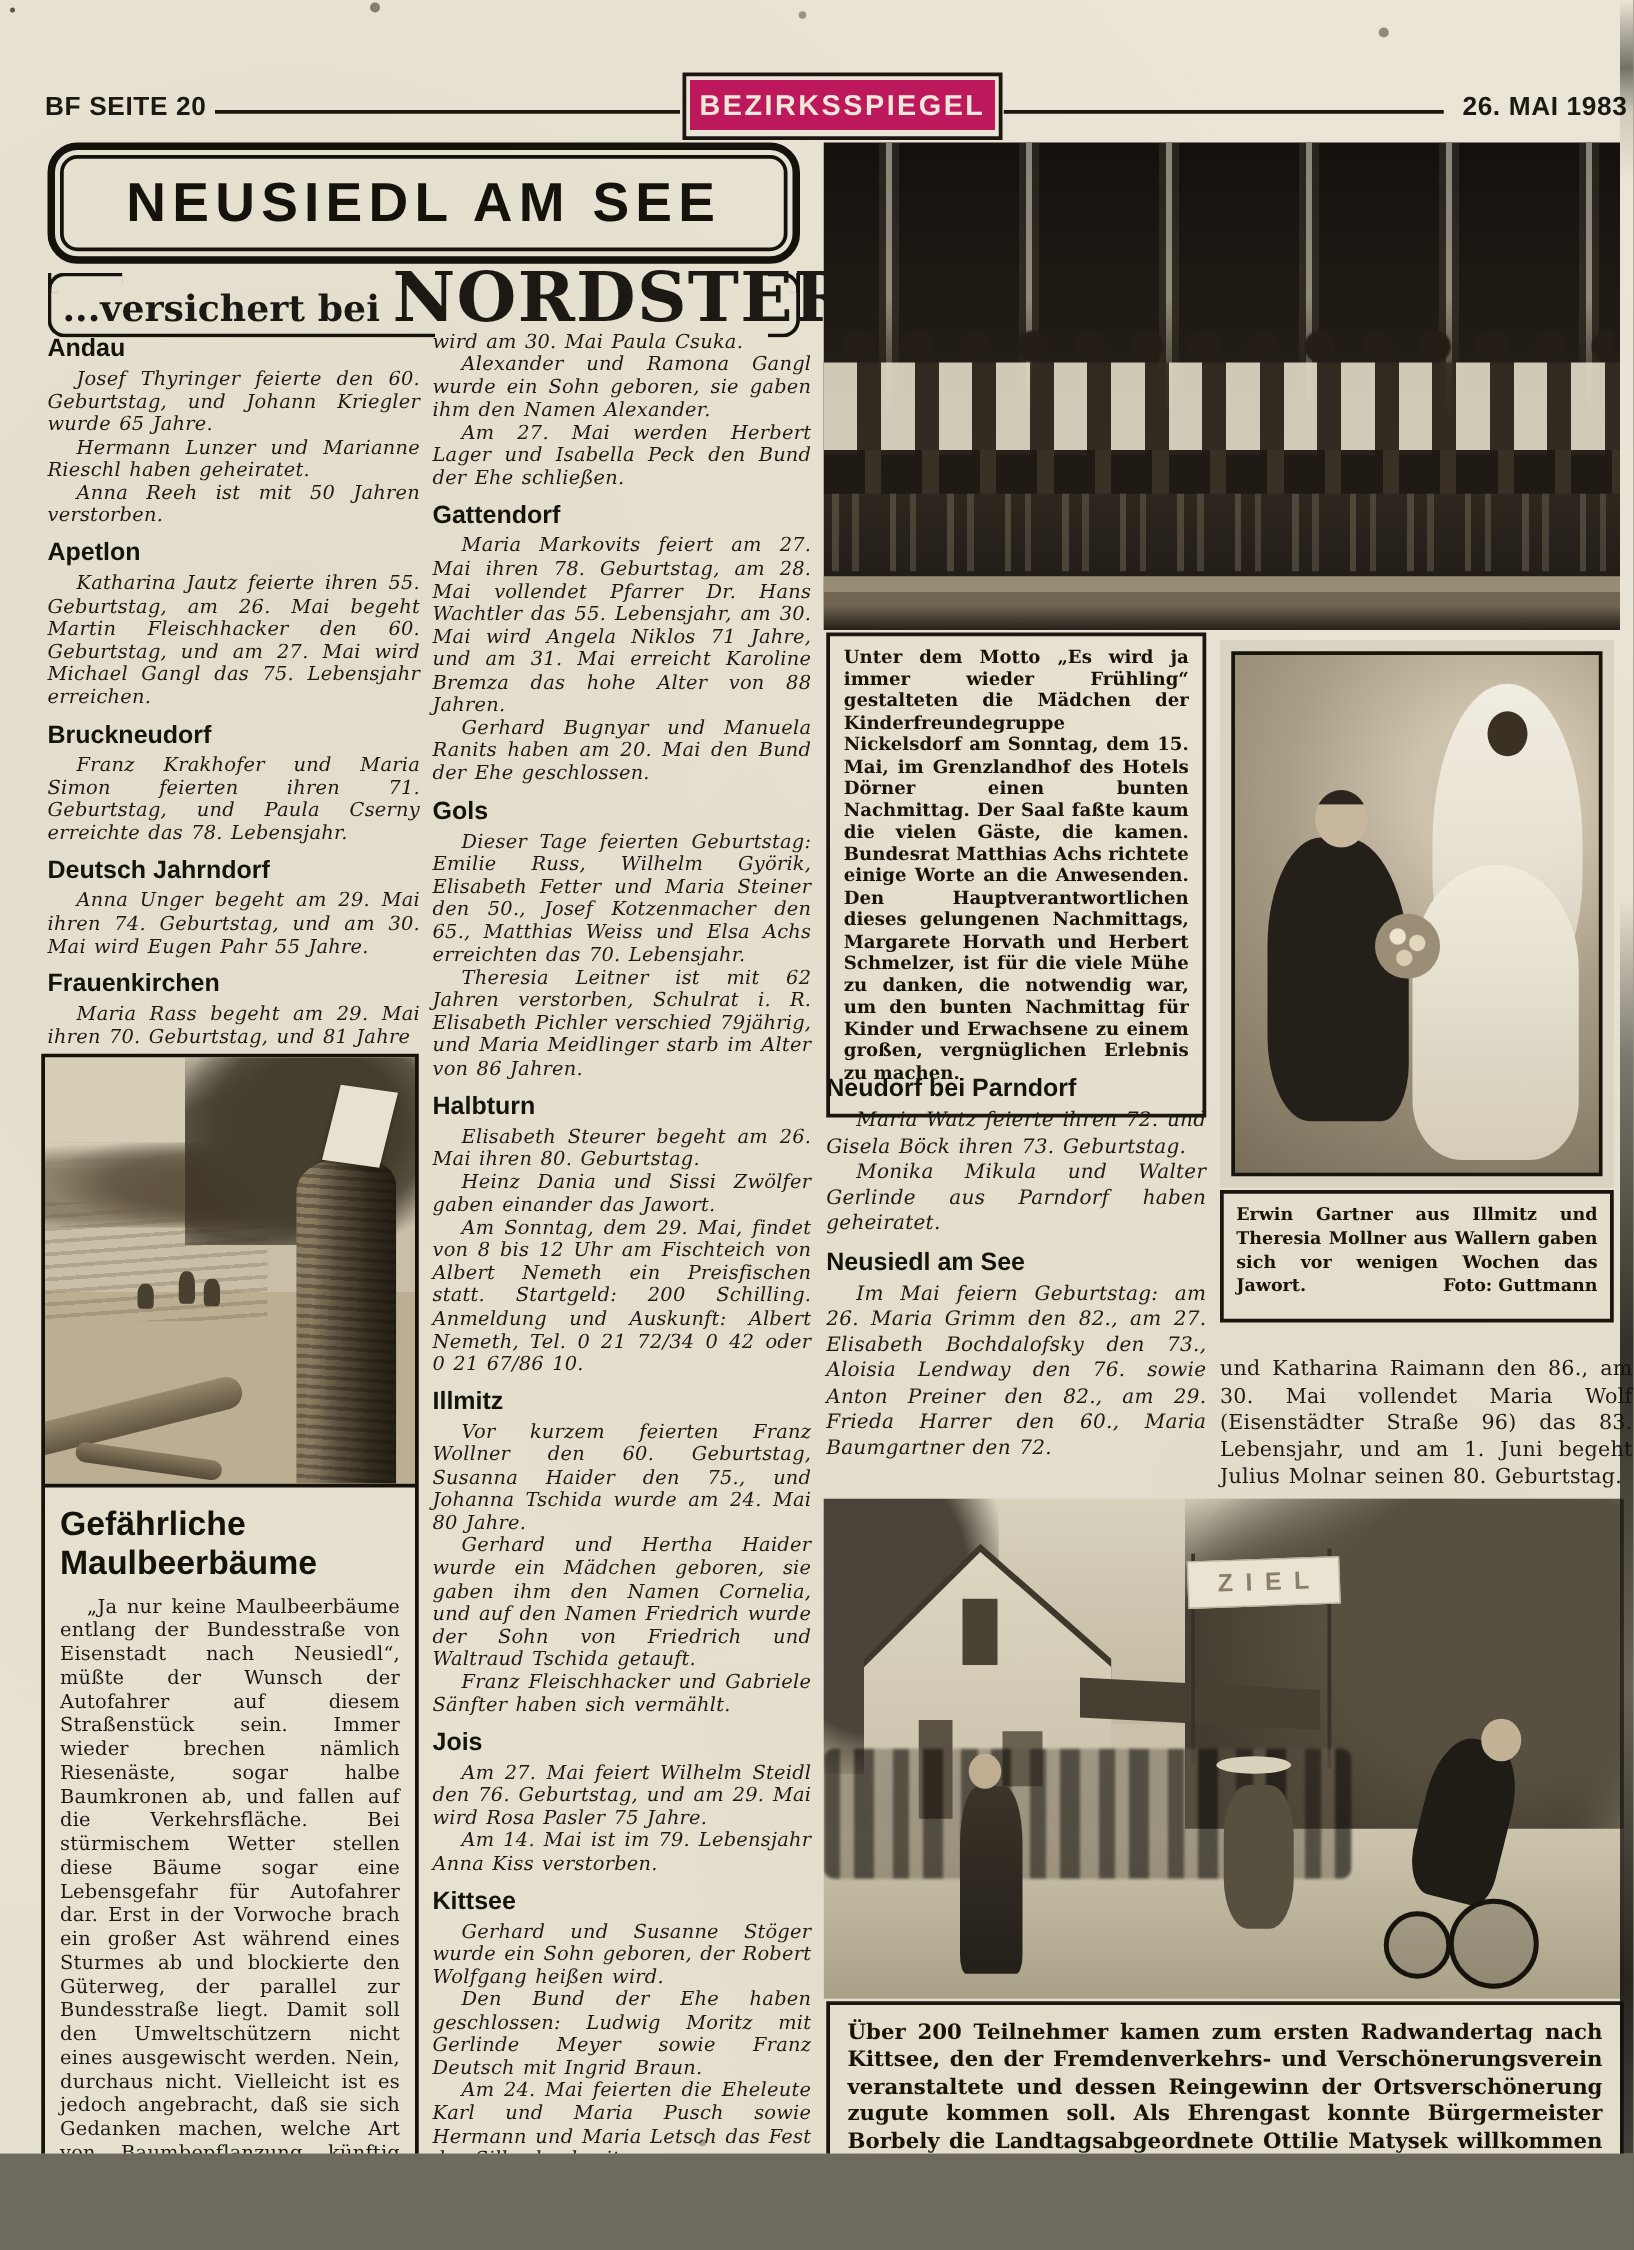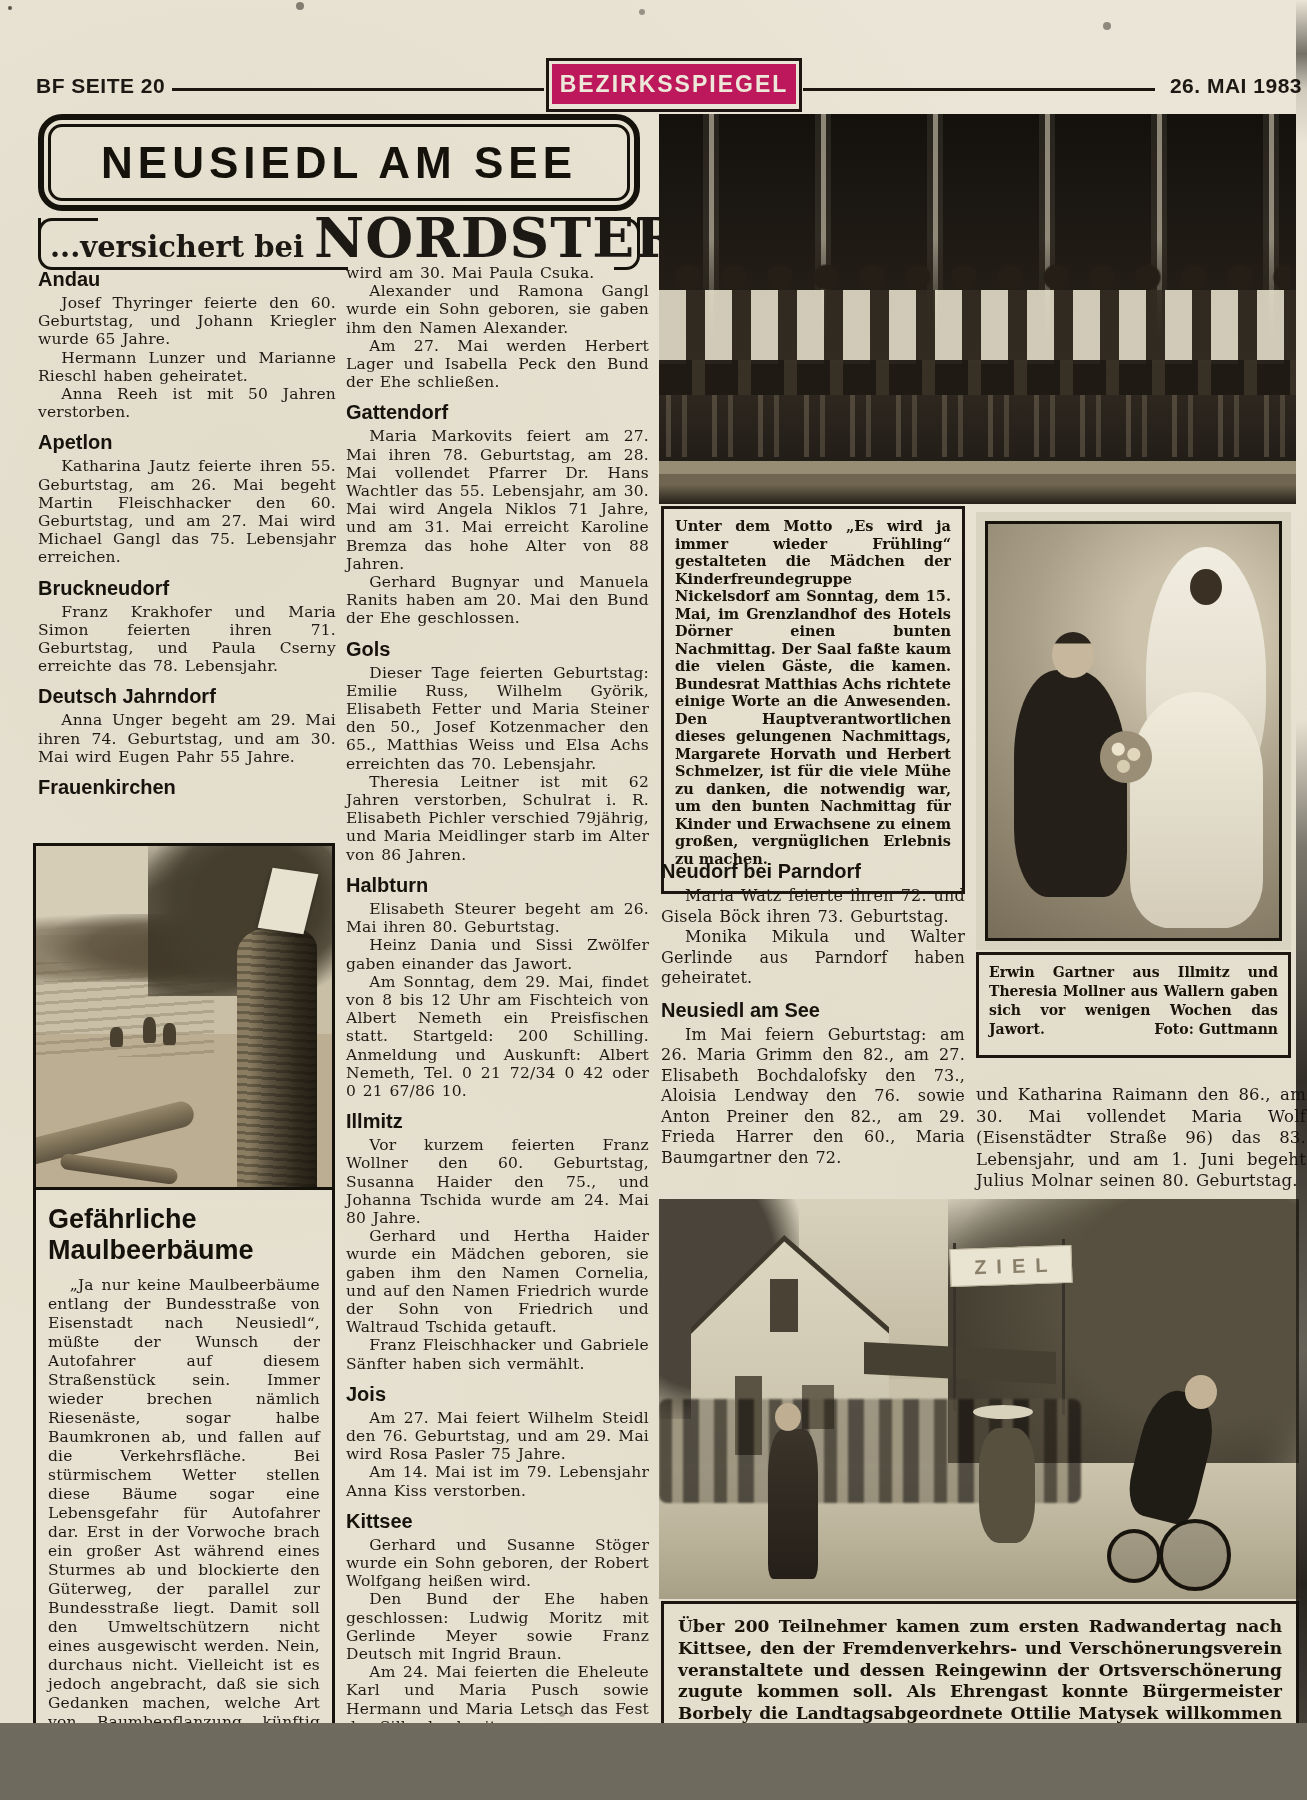--- a/index.html
+++ b/index.html
@@ -56,21 +56,21 @@
 
   
   .col h2 {
     font-family:"Liberation Sans", sans-serif; font-weight:700;
     font-size:20px; line-height:22px; margin:10px 0 4px; color:#16130d;
   }
   .col h2:first-child { margin-top:0; }
   p.bt {
     margin:0; text-align:justify; text-indent:1.5em;
     font-family:"DejaVu Serif", serif; font-size:15.5px; line-height:18.2px;
-    letter-spacing:.2px; word-spacing:1.5px; color:#1e1a13;
+    letter-spacing:.2px; word-spacing:1.5px; color:#1e1a13;font-style:italic;
   }
   p.ni { text-indent:0; }
   .rc p.bt { font-size:16px; line-height:20.5px; }
   p.fr { margin:0; text-align:justify; text-indent:0;
     font-family:"DejaVu Serif", serif; font-size:16.5px; line-height:21.5px;
     letter-spacing:.2px; word-spacing:1.5px; }
 
   
   .capbox { border:3px solid #1b1710; overflow:hidden; }
   .capbox p {
@@ -253,20 +253,21 @@
     <p class="bt">Josef Thyringer feierte den 60. Geburtstag, und Johann Kriegler wurde 65 Jahre.</p>
     <p class="bt">Hermann Lunzer und Marianne Rieschl haben geheiratet.</p>
     <p class="bt">Anna Reeh ist mit 50 Jahren verstorben.</p>
     <h2>Apetlon</h2>
     <p class="bt">Katharina Jautz feierte ihren 55. Geburtstag, am 26. Mai begeht Martin Fleischhacker den 60. Geburtstag, und am 27. Mai wird Michael Gangl das 75. Lebensjahr erreichen.</p>
     <h2>Bruckneudorf</h2>
     <p class="bt">Franz Krakhofer und Maria Simon feierten ihren 71. Geburtstag, und Paula Cserny erreichte das 78. Lebensjahr.</p>
     <h2>Deutsch Jahrndorf</h2>
     <p class="bt">Anna Unger begeht am 29. Mai ihren 74. Geburtstag, und am 30. Mai wird Eugen Pahr 55 Jahre.</p>
     <h2>Frauenkirchen</h2>
+    <p class="bt">Maria Rass begeht am 29. Mai ihren 70. Geburtstag, und 81 Jahre</p>
   </div>
 
   <div class="abs col" style="left:346px; top:264px; width:303px;">
     <p class="bt ni">wird am 30. Mai Paula Csuka.</p>
     <p class="bt">Alexander und Ramona Gangl wurde ein Sohn geboren, sie gaben ihm den Namen Alexander.</p>
     <p class="bt">Am 27. Mai werden Herbert Lager und Isabella Peck den Bund der Ehe schließen.</p>
     <h2>Gattendorf</h2>
     <p class="bt">Maria Markovits feiert am 27. Mai ihren 78. Geburtstag, am 28. Mai vollendet Pfarrer Dr. Hans Wachtler das 55. Lebensjahr, am 30. Mai wird Angela Niklos 71 Jahre, und am 31. Mai erreicht Karoline Bremza das hohe Alter von 88 Jahren.</p>
     <p class="bt">Gerhard Bugnyar und Manuela Ranits haben am 20. Mai den Bund der Ehe geschlossen.</p>
     <h2>Gols</h2>

